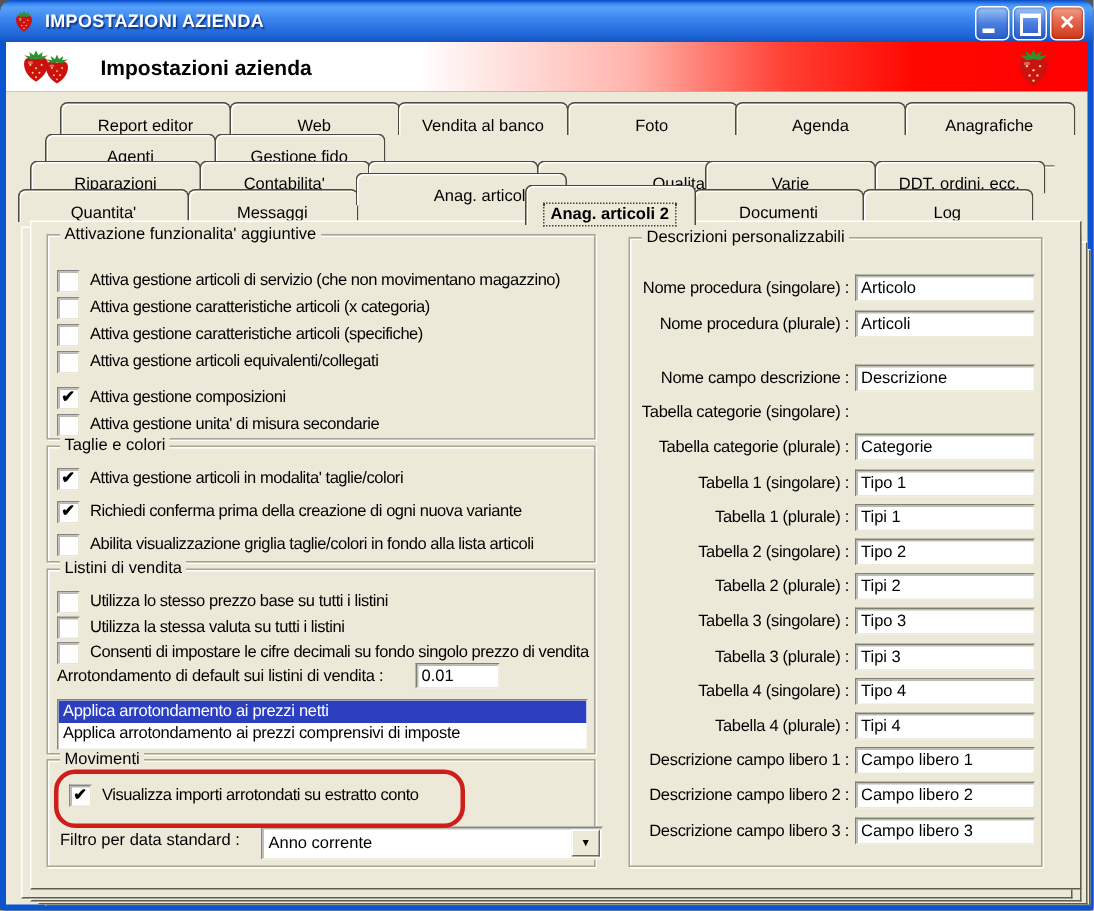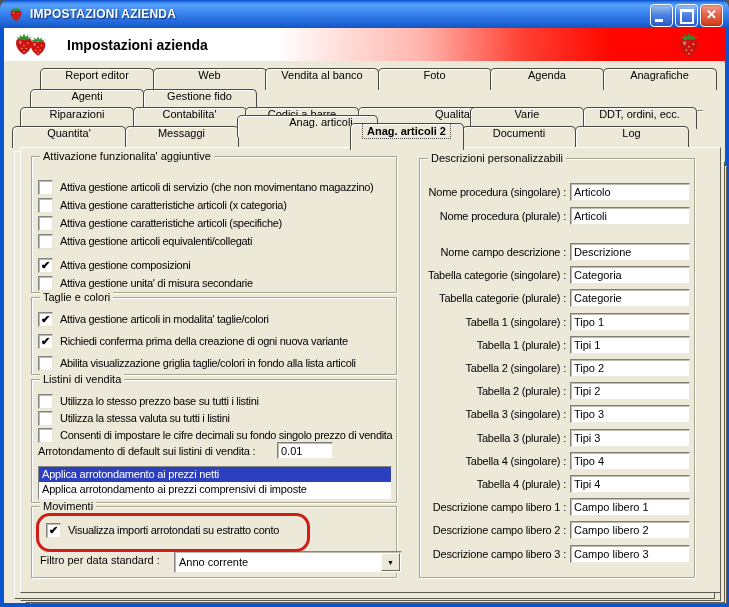--- a/index.html
+++ b/index.html
@@ -27,21 +27,21 @@
   .header .twin{margin-left:8px;display:flex;}
   .header .twin svg:last-child{margin-left:-9px;margin-top:3px;}
   .header-title{font-size:14px;font-weight:bold;margin-left:18px;}
   .header .rightberry{position:absolute;right:22px;top:3px;}
 
   
   .client{position:absolute;top:61px;left:4px;right:4px;bottom:4px;background:#ECE9D8;}
 
   
   .tab{position:absolute;width:112px;height:21px;background:#ECE9D8;border:1px solid #4a4a42;border-bottom:none;
-    border-radius:5px 5px 0 0;box-shadow:inset 1px 1px 0 #fff;display:flex;align-items:flex-start;justify-content:center;cursor:default;}
+    border-radius:5px 5px 0 0;box-shadow:inset 1px 1px 0 #fff;display:flex;align-items:flex-end;justify-content:center;cursor:default;}
   .tab .tlabel{white-space:nowrap;}
   .tab.sel{height:26px;}
   .tab.sel .tlabel{font-weight:bold;outline:1px dotted #444;padding:1px 4px;}
   .trail{position:absolute;left:251px;top:28px;width:448px;height:21px;border-bottom:1px solid #8a8878;box-shadow:0 1px 0 #fff;z-index:11;}
 
   
   .sheet,.panel{position:absolute;background:#ECE9D8;border:1px solid;border-color:#ffffff #5f5d4f #5f5d4f #ffffff;}
   .panel{left:16px;top:86px;width:699px;height:444px;z-index:20;}
 
   
@@ -314,21 +314,20 @@
             <div class="frow" style="top: 48px;">
               <div class="flabel">Nome procedura (plurale) :</div>
               <input type="text" class="finput" value="Articoli" style="">
             </div>
             <div class="frow" style="top: 84px;">
               <div class="flabel">Nome campo descrizione :</div>
               <input type="text" class="finput" value="Descrizione" style="">
             </div>
             <div class="frow" style="top: 107px;">
               <div class="flabel">Tabella categorie (singolare) :</div>
-              <input type="text" class="finput" value="Categoria" style="">
             </div>
             <div class="frow" style="top: 130px;">
               <div class="flabel">Tabella categorie (plurale) :</div>
               <input type="text" class="finput" value="Categorie" style="">
             </div>
             <div class="frow" style="top: 154px;">
               <div class="flabel">Tabella 1 (singolare) :</div>
               <input type="text" class="finput" value="Tipo 1" style="">
             </div>
             <div class="frow" style="top: 177px;">

